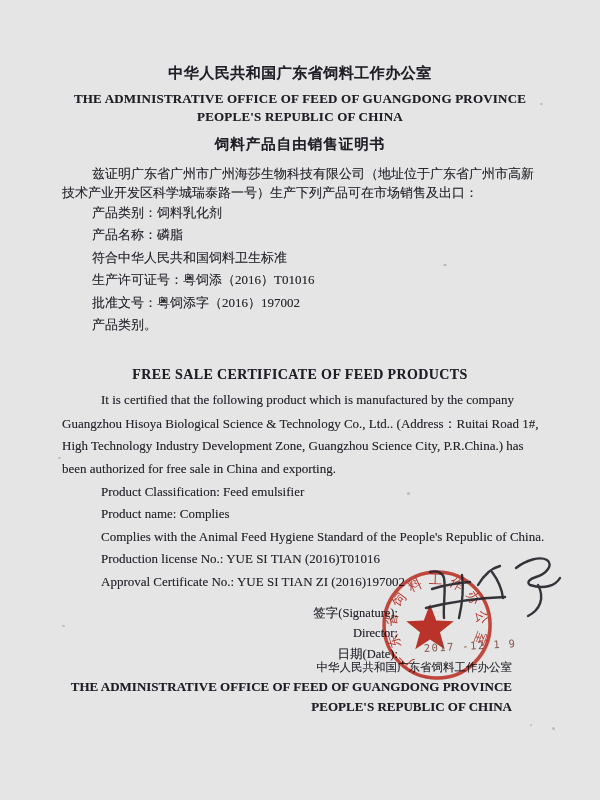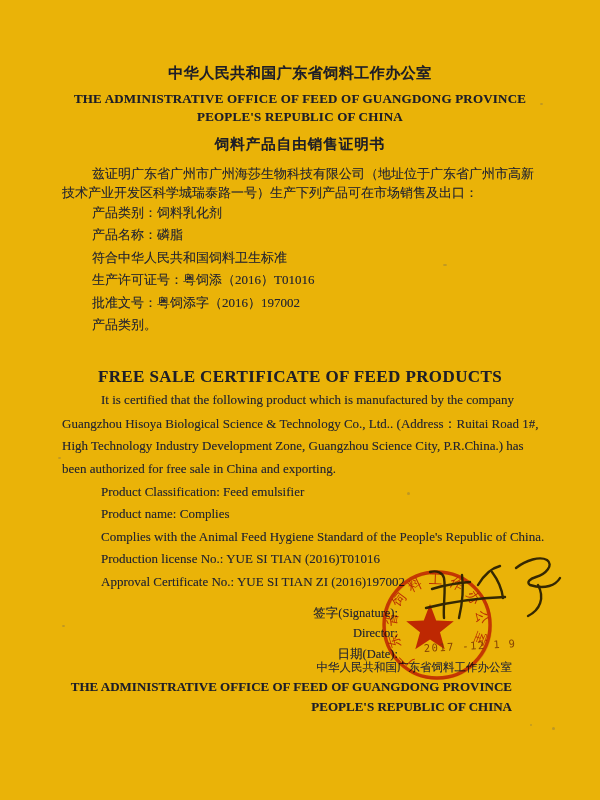--- a/index.html
+++ b/index.html
@@ -3,37 +3,37 @@
 <meta charset="utf-8">
 <style>
   html,body { margin:0; padding:0; }
   body {
     width:600px; height:800px; overflow:hidden;
     background:#ffffff;
     font-family:"Liberation Serif","DejaVu Serif",serif;
   }
   .page {
     position:relative; width:600px; height:800px;
-    background:#eab308;
+    background:#e5e5e5;
     color:#23232b;
   }
   .line {
     position:absolute; white-space:nowrap;
     color:#26262e;
     text-shadow:0 0 0.5px rgba(50,50,60,0.45);
   }
   .center { left:0; width:600px; text-align:center; }
   .bold { font-weight:bold; }
   .cn { font-family:"Liberation Serif","DejaVu Serif",serif; }
   .cn-head   { font-size:15px; letter-spacing:0.5px; color:#1e1e26; }
   .en-head   { font-size:13px; letter-spacing:0.2px; color:#1e1e26; }
   .cn-title  { font-size:14.5px; letter-spacing:1px; color:#1e1e26; }
   .cn-body   { font-size:13px; }
   .en-body   { font-size:13px; }
-  .en-title  { font-size:17px; letter-spacing:0.4px; color:#1e1e26; }
+  .en-title  { font-size:14px; letter-spacing:0.4px; color:#1e1e26; }
   .para {
     position:absolute; left:62px; top:164px; width:472px;
     font-size:13px; line-height:19px; text-indent:30px;
     white-space:normal; color:#26262e;
     text-shadow:0 0 0.5px rgba(50,50,60,0.45);
   }
   .sig-label { font-size:12.5px; right:202px; }
   .foot-cn { font-size:11.5px; right:88px; color:#2a2a32; }
   .foot-en { font-size:13px; right:88px; font-weight:bold; color:#1e1e26; }
   .stamp-svg {

